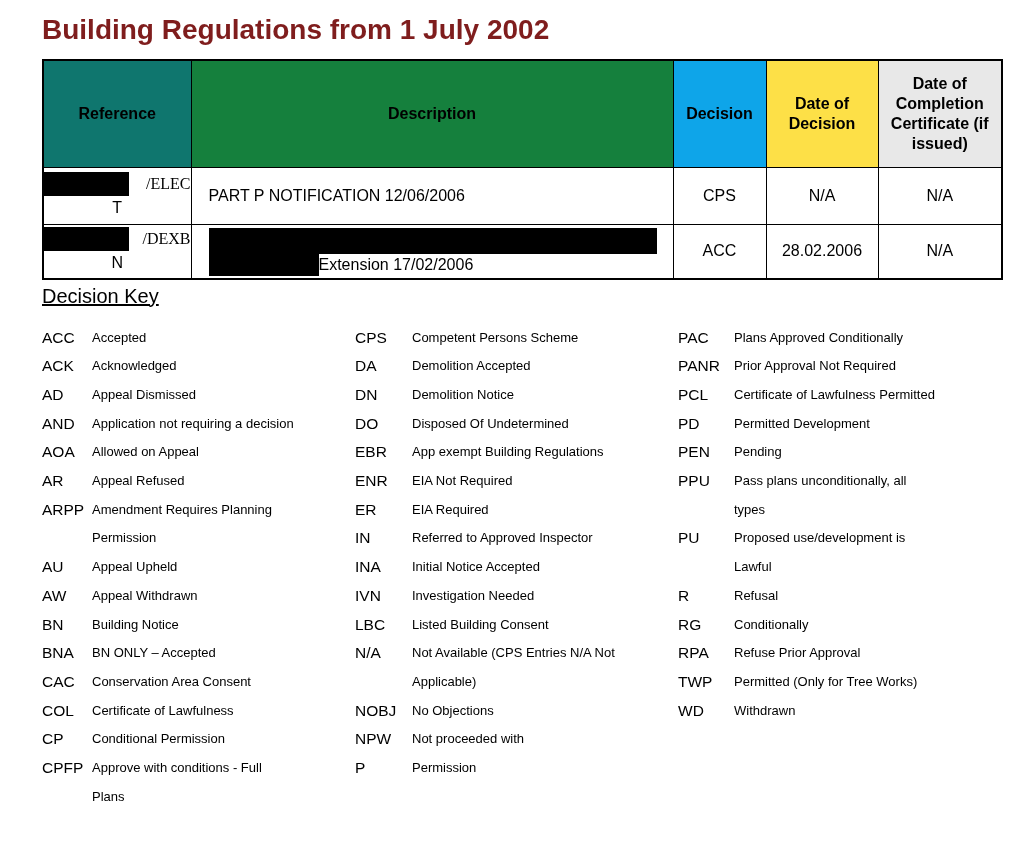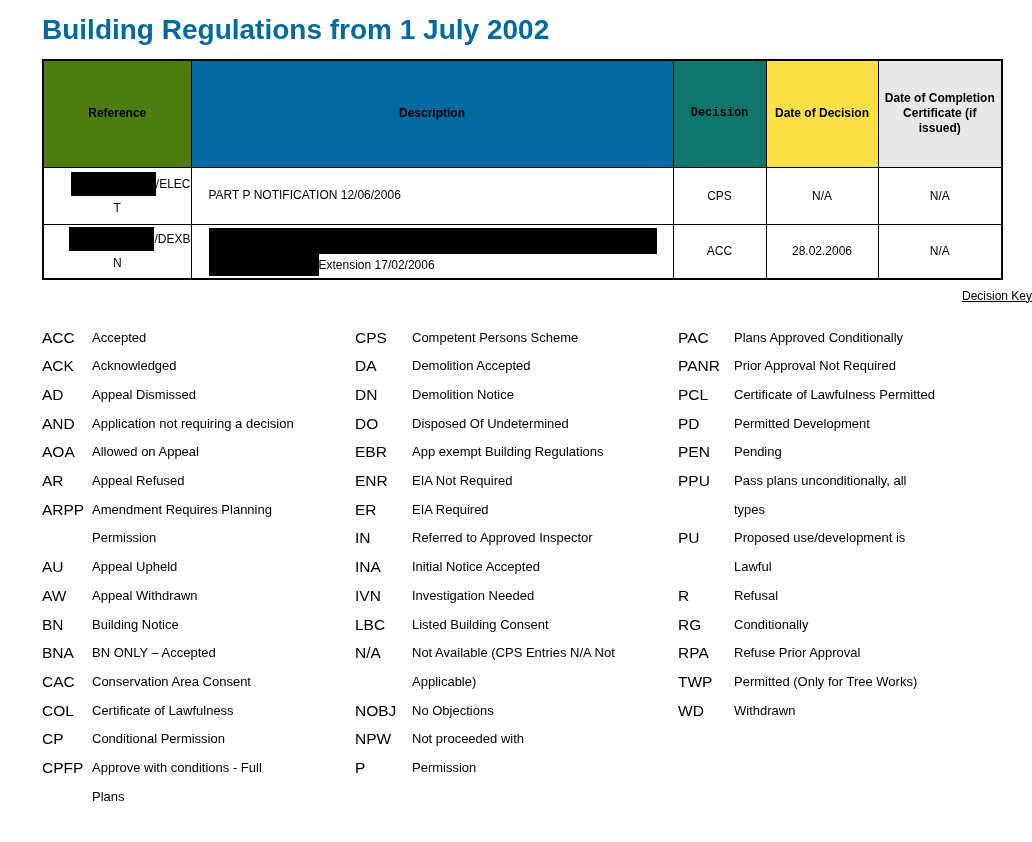--- a/index.html
+++ b/index.html
@@ -21,61 +21,60 @@
 
   table.reg-table {
     margin: 13px 0 0 42px;
     width: 959px;
     border-collapse: collapse;
     border: 2px solid #000;
     table-layout: fixed;
   }
   .reg-table th, .reg-table td {
     border: 1px solid #000;
-    font-size: 12px;
+    font-size: 16px;
     vertical-align: middle;
   }
   .reg-table thead th {
     font-weight: bold;
     text-align: center;
     padding: 8px 4px;
     height: 107px;
     line-height: 1.25;
   }
   .col-ref  { width: 148px; }
   .col-desc { width: 482px; }
   .col-dec  { width: 93px;  }
   .col-dod  { width: 112px; }
   .col-docc { width: 124px; }
 
   .row-1 { height: 57px; }
   .row-2 { height: 54px; }
 
   .ref-cell { text-align: center; padding: 2px 0; }
-  .ref-line1 { display: flex; align-items: center; justify-content: flex-end; }
+  .ref-line1 { display: flex; align-items: center; justify-content: space-between; font-family: Liberation Serif, serif; }
   .ref-line2 { text-align: center; line-height: 24px; }
 
   .redaction { background: #000; display: inline-block; }
   .red-ref   { width: 85px; height: 24px; flex: none; }
 
   .desc-cell { text-align: left; padding: 2px 2px 2px 17px; }
   .desc-plain { line-height: 1.2; }
   .red-desc-big { display: block; width: 448px; height: 26px; margin-top: 1px; }
   .desc-line2 { display: flex; align-items: flex-start; margin-top: 0; }
   .red-desc-small { width: 110px; height: 22px; flex: none; }
   .desc-line2 .desc-text { line-height: 22px; white-space: nowrap; }
 
   .center-cell { text-align: center; }
 
   .decision-key { margin: 7px 0 0 42px; }
   .key-heading {
-    font-size: 12px;
+    font-size: 20px;
     text-decoration: underline;
     line-height: 18px;
-    text-align: right;
   }
   .key-cols { display: flex; margin-top: 19px; }
   .key-col { flex: none; }
   .key-col.col-0 { width: 313px; }
   .key-col.col-1 { width: 323px; }
   .key-col.col-2 { width: 340px; }
   .key-entry { display: flex; align-items: flex-start; }
   .key-code {
     flex: none;
     font-size: 15.5px;
@@ -89,35 +88,35 @@
     font-size: 13px;
     line-height: 28.7px;
     white-space: nowrap;
   }
 </style>
 </head>
 <body>
 
 <div class="page">
 
-  <h1 class="page-title" style="color: #0369a1;">Building Regulations from 1 July 2002</h1>
+  <h1 class="page-title" style="color: #7f1d1d;">Building Regulations from 1 July 2002</h1>
 
   <table class="reg-table">
     <colgroup>
       <col class="col-ref">
         <col class="col-desc">
         <col class="col-dec">
         <col class="col-dod">
         <col class="col-docc">
     </colgroup>
     <thead>
       <tr>
-        <th style="background: #4d7c0f;">Reference</th>
-        <th style="background: #0369a1;">Description</th>
-        <th style="background: #0f766e; font-family: Liberation Mono, monospace;">Decision</th>
+        <th style="background: #0f766e;">Reference</th>
+        <th style="background: #15803d;">Description</th>
+        <th style="background: #0ea5e9;">Decision</th>
         <th style="background: #fde047;">Date of Decision</th>
         <th style="background: rgb(232, 232, 232);">Date of Completion Certificate (if issued)</th>
       </tr>
     </thead>
     <tbody>
       <tr class="row-1">
         <td class="ref-cell">
           <div class="ref-line1">
             <span class="redaction red-ref" style="background: rgb(0, 0, 0);"></span>
             <span>/ELEC</span>

